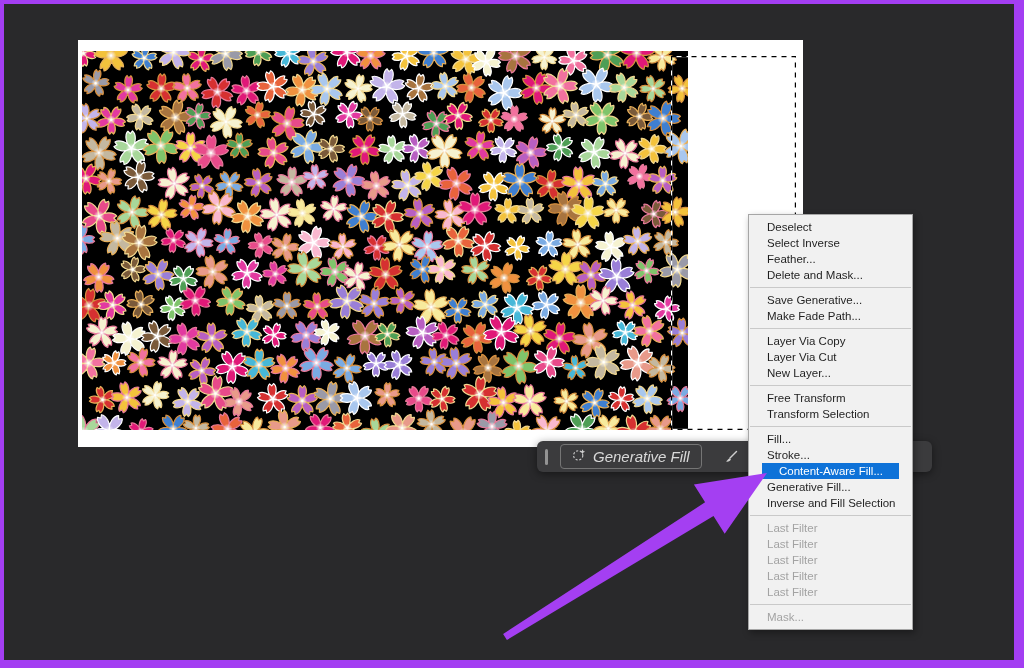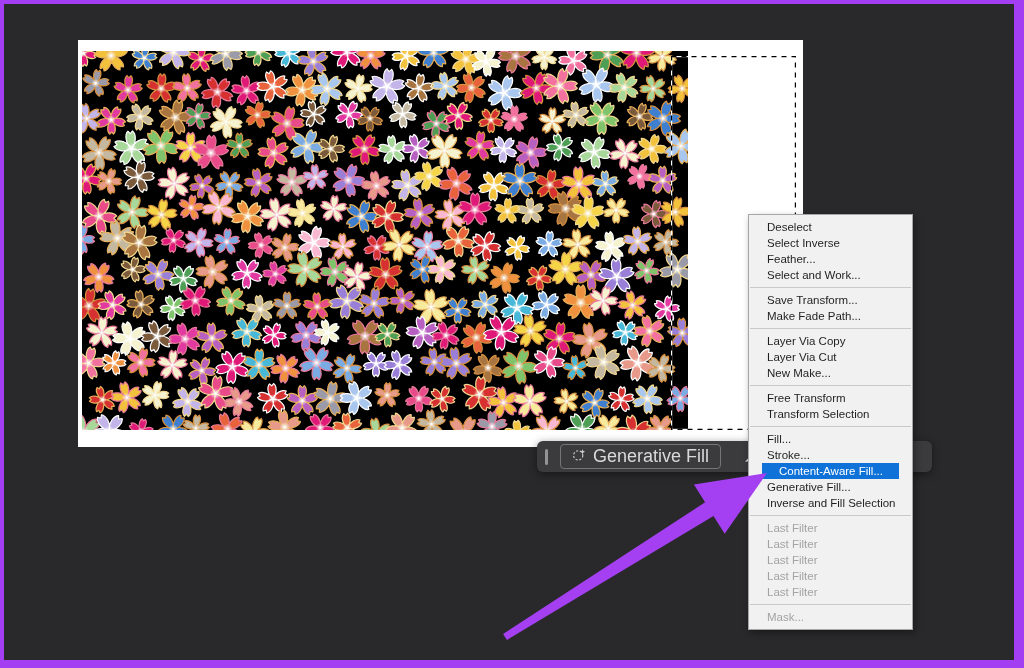--- a/index.html
+++ b/index.html
@@ -33,21 +33,21 @@
     display:flex;align-items:center;
     box-shadow:0 2px 8px rgba(0,0,0,.45);
   }
   .drag-handle{
     width:3px;height:16px;border-radius:2px;background:#939393;
     margin-left:8px;flex:0 0 auto;cursor:grab;
   }
   .gf-button{
     margin-left:12px;height:23px;display:flex;align-items:center;gap:7px;
     border:1px solid #757575;border-radius:4px;padding:0 11px;
-    color:#d9d9d9;font-size:18px;background:transparent;cursor:pointer;
+    color:#d9d9d9;font-size:15px;background:transparent;cursor:pointer;font-style:italic;
   }
   .tb-icon{width:30px;height:24px;display:flex;align-items:center;justify-content:center;cursor:pointer;}
   .tb-icon svg{display:block;}
   .tb-gap{width:6px;}
   .tb-first-gap{width:14px;}
   
   .context-menu{
     position:absolute;left:748px;top:214px;width:165px;
     background:#f1f1f1;border:1px solid #a6a6a6;
     box-shadow:2px 3px 7px rgba(0,0,0,.35);
@@ -1490,28 +1490,28 @@
       <rect x="1" y="2" width="16" height="12" rx="2" fill="#161616" stroke="#5a5a5a" stroke-width="0.8"></rect>
       <ellipse cx="9" cy="8" rx="4" ry="3.4" fill="#ffffff"></ellipse>
     </svg>
   </div>
 </div>
 
 <div class="context-menu">
     <div class="menu-item">Deselect</div>
     <div class="menu-item">Select Inverse</div>
     <div class="menu-item">Feather...</div>
-    <div class="menu-item">Select and Work...</div>
+    <div class="menu-item">Delete and Mask...</div>
     <div class="menu-sep"></div>
-    <div class="menu-item">Save Transform...</div>
+    <div class="menu-item">Save Generative...</div>
     <div class="menu-item">Make Fade Path...</div>
     <div class="menu-sep"></div>
     <div class="menu-item">Layer Via Copy</div>
     <div class="menu-item">Layer Via Cut</div>
-    <div class="menu-item">New Make...</div>
+    <div class="menu-item">New Layer...</div>
     <div class="menu-sep"></div>
     <div class="menu-item">Free Transform</div>
     <div class="menu-item">Transform Selection</div>
     <div class="menu-sep"></div>
     <div class="menu-item">Fill...</div>
     <div class="menu-item">Stroke...</div>
     <div class="menu-item hl">Content-Aware Fill...</div>
     <div class="menu-item">Generative Fill...</div>
     <div class="menu-item">Inverse and Fill Selection</div>
     <div class="menu-sep"></div>

